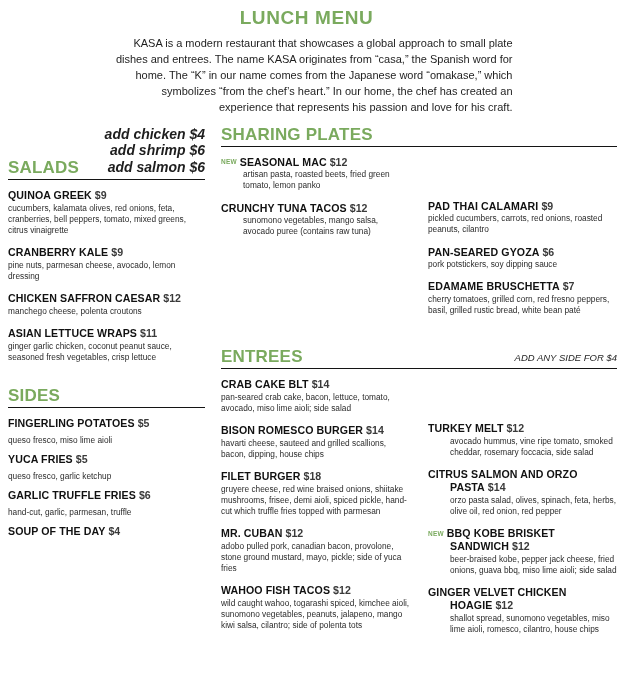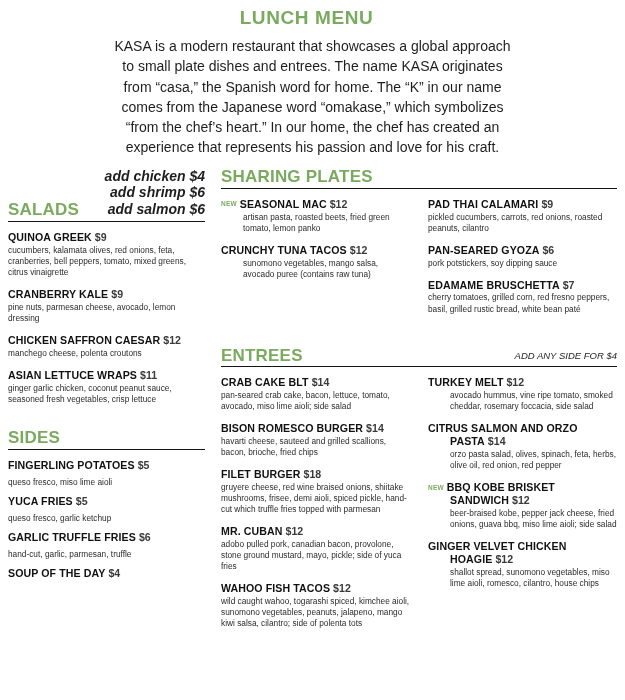--- a/index.html
+++ b/index.html
@@ -24,22 +24,22 @@
     text-align: center;
     color: #7aaa5e;
     font-size: 19px;
     font-weight: bold;
     letter-spacing: 0.6px;
     margin: 3px 12px 7px 0;
   }
   .intro {
     width: 400px;
     margin: 0 auto;
-    text-align: center;
-    font-size: 14px;
+    text-align: right;
+    font-size: 11px;
     line-height: 1.45;
     color: #1e1e1e;
   }
 
   
   .page {
     display: flex;
     align-items: flex-start;
     padding: 10px 8px 0 8px;
     box-sizing: border-box;
@@ -142,21 +142,21 @@
   
   .subcols {
     display: flex;
     align-items: flex-start;
   }
   .subcol {
     flex: 1 1 0;
     box-sizing: border-box;
   }
   .subcol.first { padding-right: 10px; }
-  .subcol.second { padding-left: 8px; }
+  .subcol.second { padding-left: 8px; margin-top: 44px; }
 
   
   .hang {
     padding-left: 22px;
     text-indent: -22px;
   }
   .hang .item-desc {
     text-indent: 0;
   }
 
@@ -328,21 +328,21 @@
             <div class="item-head">
               <span class="item-name">CRAB CAKE BLT</span><span class="item-price">$14</span>
             </div>
             <div class="item-desc">pan-seared crab cake, bacon, lettuce, tomato, avocado, miso lime aioli; side salad</div>
           </div>
 
           <div class="item">
             <div class="item-head">
               <span class="item-name">BISON ROMESCO BURGER</span><span class="item-price">$14</span>
             </div>
-            <div class="item-desc">havarti cheese, sauteed and grilled scallions, bacon, brioche, fried chips</div>
+            <div class="item-desc">havarti cheese, sauteed and grilled scallions, bacon, dipping, house chips</div>
           </div>
 
           <div class="item">
             <div class="item-head">
               <span class="item-name">FILET BURGER</span><span class="item-price">$18</span>
             </div>
             <div class="item-desc">gruyere cheese, red wine braised onions, shiitake mushrooms, frisee, demi aioli, spiced pickle, hand-cut which truffle fries topped with parmesan</div>
           </div>
 
           <div class="item">

